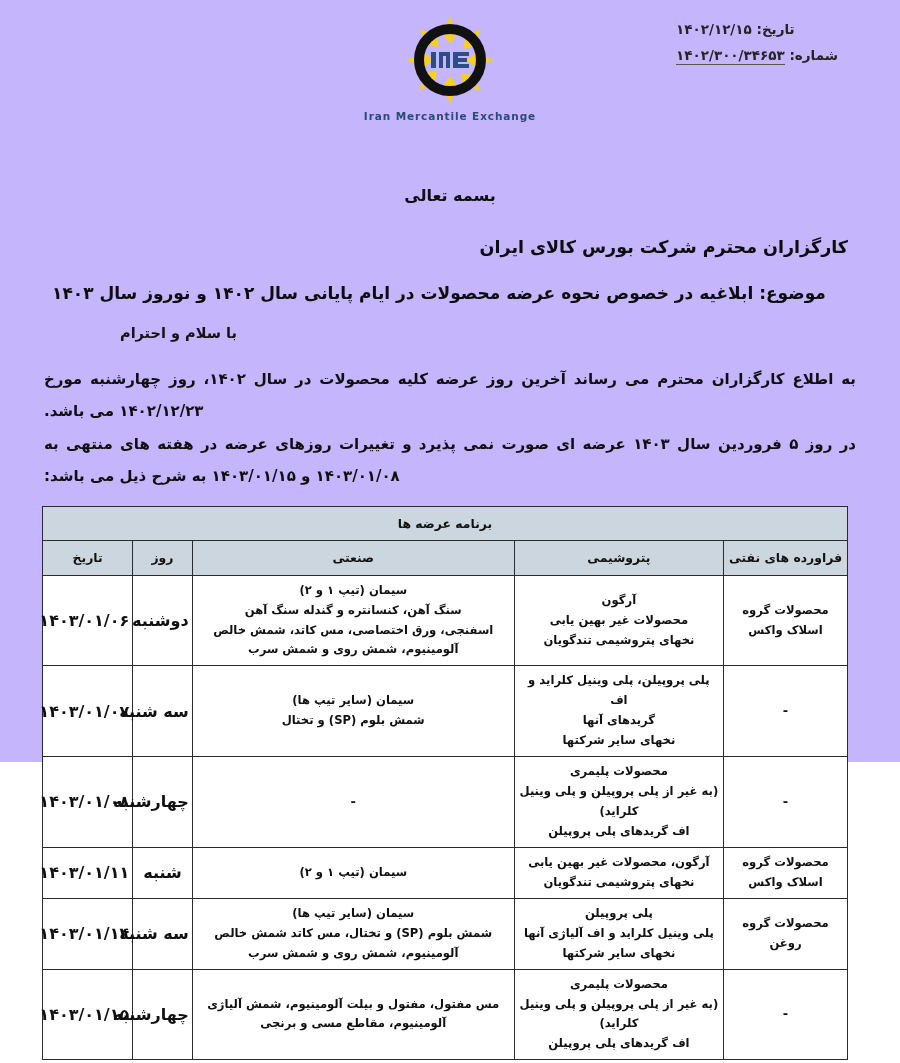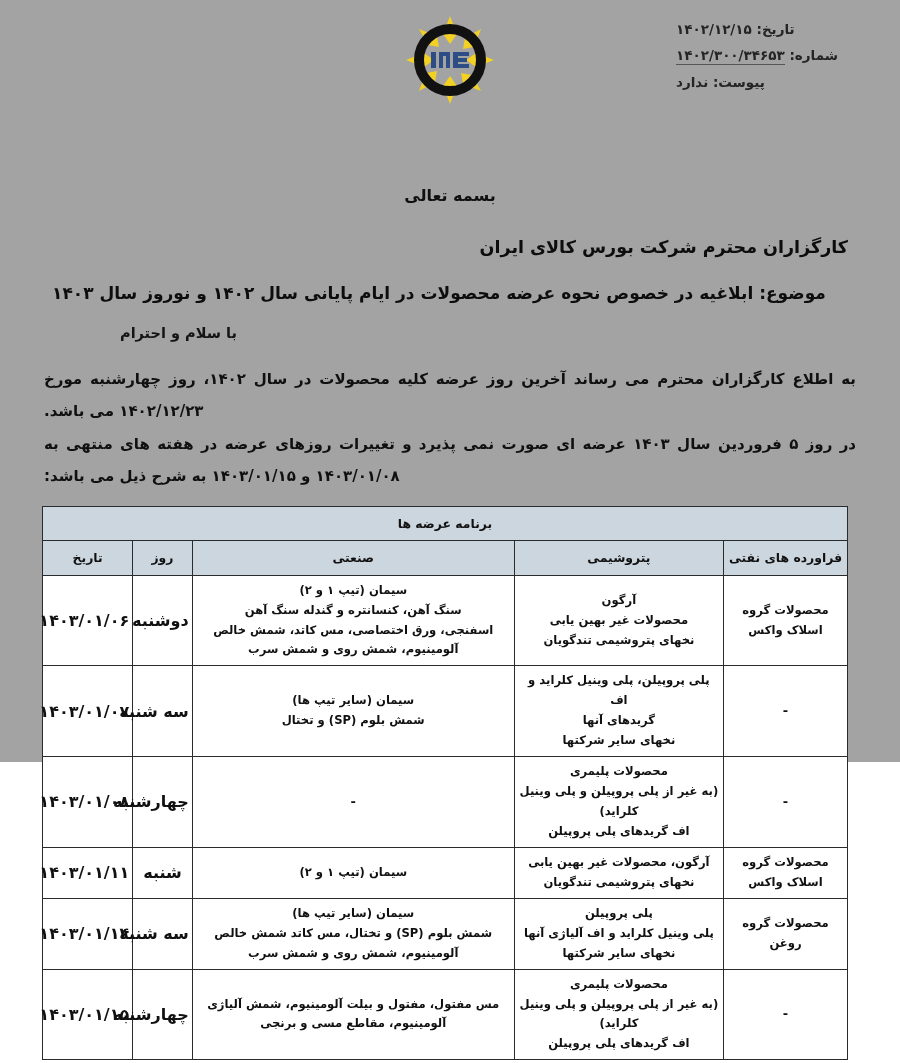--- a/index.html
+++ b/index.html
@@ -16,21 +16,21 @@
     position: relative;
     overflow: hidden;
     -webkit-font-smoothing: antialiased;
   }
 
   .page {
     width: 900px;
     height: 762px;
     position: relative;
     box-sizing: border-box;
-    background: #a3a3a3;
+    background: #c4b5fd;
   }
 
   
   .header {
     position: relative;
     height: 160px;
   }
   .meta-block {
     position: absolute;
     top: 16px;
@@ -181,24 +181,20 @@
   <div class="header">
 
     <div class="meta-block">
       <div class="meta-line">
         <span class="mlabel">تاریخ:</span>
         <span class="mval">۱۴۰۲/۱۲/۱۵</span>
       </div>
       <div class="meta-line underlined">
         <span class="mlabel">شماره:</span>
         <span class="mval">۱۴۰۲/۳۰۰/۳۴۶۵۳</span>
-      </div>
-      <div class="meta-line">
-        <span class="mlabel">پیوست:</span>
-        <span class="mval">ندارد</span>
       </div>
     </div>
 
     <div class="logo-block">
       <div class="logo-mark">
         <svg width="92" height="92" viewBox="0 0 92 92" aria-hidden="true">
           <g>
             <polygon points="46,2 53,20 46,30 39,20" fill="#f2d024"></polygon>
             <polygon points="90,46 72,53 62,46 72,39" fill="#f2d024"></polygon>
             <polygon points="46,90 39,72 46,62 53,72" fill="#f2d024"></polygon>
@@ -214,20 +210,21 @@
             <rect x="35" y="38" width="4" height="16"></rect>
             <rect x="42" y="38" width="4" height="16"></rect>
             <rect x="35" y="38" width="11" height="4"></rect>
             <rect x="49" y="38" width="5" height="16"></rect>
             <rect x="54" y="38" width="11" height="4"></rect>
             <rect x="54" y="44" width="9" height="4"></rect>
             <rect x="54" y="50" width="11" height="4"></rect>
           </g>
         </svg>
       </div>
+      <div class="org-en">Iran Mercantile Exchange</div>
     </div>
   </div>
 
   <div class="basmala">بسمه تعالی</div>
   <div class="addressee">کارگزاران محترم شرکت بورس کالای ایران</div>
   <div class="subject">موضوع: ابلاغیه در خصوص نحوه عرضه محصولات در ایام پایانی سال ۱۴۰۲ و نوروز سال ۱۴۰۳</div>
   <div class="salutation">با سلام و احترام</div>
 
   <div class="body-par">
     <p>به اطلاع کارگزاران محترم می رساند آخرین روز عرضه کلیه محصولات در سال ۱۴۰۲، روز چهارشنبه مورخ ۱۴۰۲/۱۲/۲۳ می باشد.</p>

